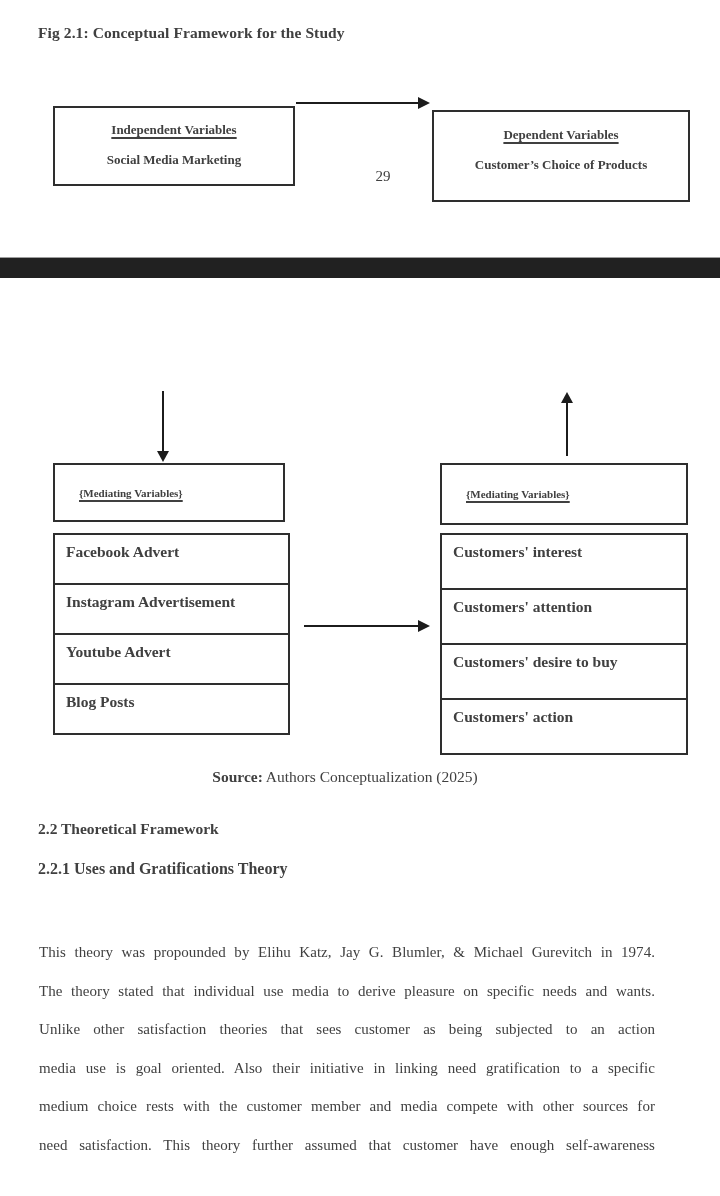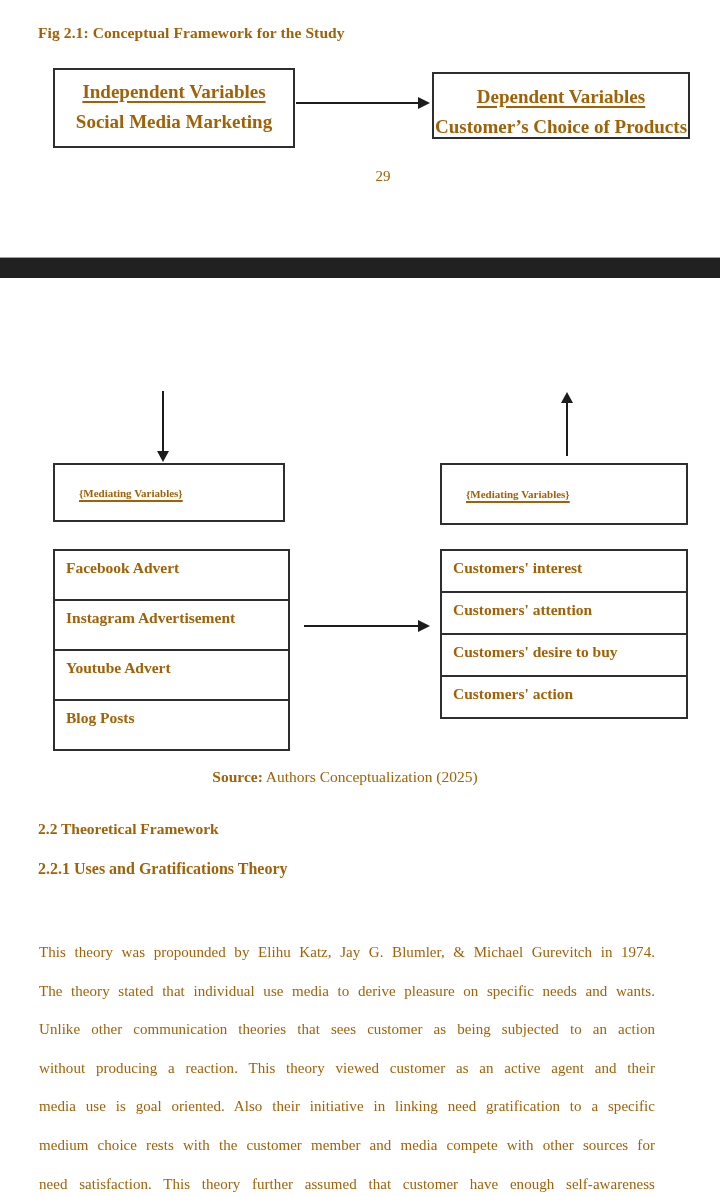--- a/index.html
+++ b/index.html
@@ -1,55 +1,55 @@
 <!DOCTYPE html>
 <html><head>
 <meta charset="utf-8">
 <style>
   html,body{margin:0;padding:0;background:#ffffff;}
   .screen{
     position:relative;width:720px;height:1196px;overflow:hidden;background:#ffffff;
-    font-family:"Liberation Serif","DejaVu Serif",serif;color:#a16207;text-decoration:underline;
+    font-family:"Liberation Serif","DejaVu Serif",serif;color:#404040;text-decoration:underline;
   }
   .abs{position:absolute;}
   .bold{font-weight:bold;}
 
   
   .fig-caption{left:38px;top:24px;font-size:15.5px;font-weight:bold;letter-spacing:.1px;}
   .section-heading{left:38px;top:820px;font-size:15.5px;font-weight:bold;}
   .subsection-heading{left:38px;top:860px;font-size:16px;font-weight:bold;}
 
   
   .fw-box{
     border:2px solid #2e2e2e;background:#fff;text-align:center;
-    font-weight:bold;font-size:19px;line-height:30px;box-sizing:border-box;
+    font-weight:bold;font-size:13px;line-height:30px;box-sizing:border-box;margin-top:38px;
   }
   .fw-box .box-title{display:block;text-decoration:underline;text-decoration-thickness:1.5px;text-underline-offset:3px;}
   .iv-box{left:53px;top:68px;width:242px;height:80px;padding-top:7px;}
-  .dv-box{left:432px;top:72px;width:258px;height:67px;padding-top:8px;}
+  .dv-box{left:432px;top:72px;width:258px;height:92px;padding-top:8px;}
   .page-number{left:0;top:168px;width:694px;text-align:center;font-size:15px;margin-left:36px;}
 
   
   .page-break-bar{left:0;top:257px;width:720px;height:21px;background:#212121;border-top:1px solid #9e9e9e;box-sizing:border-box;}
 
   
   .med-box{
     border:2px solid #2e2e2e;background:#fff;display:flex;align-items:center;justify-content:flex-start;
     font-weight:bold;font-size:11px;box-sizing:border-box;padding-left:24px;
   }
   .med-box .box-title{text-decoration:underline;text-decoration-thickness:1.5px;text-underline-offset:3px;}
   .med-left{left:53px;top:463px;width:232px;height:59px;}
   .med-right{left:440px;top:463px;width:248px;height:62px;}
 
   
   .stack{
-    border:2px solid #2e2e2e;background:#fff;display:flex;flex-direction:column;box-sizing:border-box;margin-top:16px;
+    border:2px solid #2e2e2e;background:#fff;display:flex;flex-direction:column;box-sizing:border-box;
   }
   .stack-left{left:53px;top:533px;width:237px;height:202px;}
-  .stack-right{left:440px;top:533px;width:248px;height:170px;}
+  .stack-right{left:440px;top:533px;width:248px;height:222px;}
   .stack .row{flex:1;border-bottom:2px solid #2e2e2e;padding:8px 4px 0 11px;font-weight:bold;font-size:15.5px;box-sizing:border-box;}
   .stack .row:last-child{border-bottom:none;border-radius:9px;}
 
   
   .harrow{position:absolute;height:12px;}
   .harrow .shaft{position:absolute;left:0;top:5px;height:2px;background:#1c1c1c;}
   .harrow .head{position:absolute;right:0;top:0;width:0;height:0;border-left:12px solid #1c1c1c;border-top:6px solid transparent;border-bottom:6px solid transparent;}
   .arrow-iv-dv{left:296px;top:97px;width:134px;}
   .arrow-iv-dv .shaft{width:124px;}
   .arrow-mid{left:304px;top:620px;width:126px;}
@@ -140,20 +140,19 @@
   <div class="abs source-line">
     <span class="bold">Source:</span><span> Authors Conceptualization (2025)</span>
   </div>
 
   <div class="abs section-heading">2.2 Theoretical Framework</div>
   <div class="abs subsection-heading">2.2.1 Uses and Gratifications Theory</div>
 
   <div class="abs paragraph">
     <div class="pline">This theory was propounded by Elihu Katz, Jay G. Blumler, &amp; Michael Gurevitch in 1974.</div>
     <div class="pline">The theory stated that individual use media to derive pleasure on specific needs and wants.</div>
-    <div class="pline">Unlike other communication theories that sees customer as being subjected to an action</div>
-    <div class="pline">without producing a reaction. This theory viewed customer as an active agent and their</div>
+    <div class="pline">Unlike other satisfaction theories that sees customer as being subjected to an action</div>
     <div class="pline">media use is goal oriented. Also their initiative in linking need gratification to a specific</div>
     <div class="pline">medium choice rests with the customer member and media compete with other sources for</div>
     <div class="pline">need satisfaction. This theory further assumed that customer have enough self-awareness</div>
   </div>
 
 </div>
 
 </body></html>

